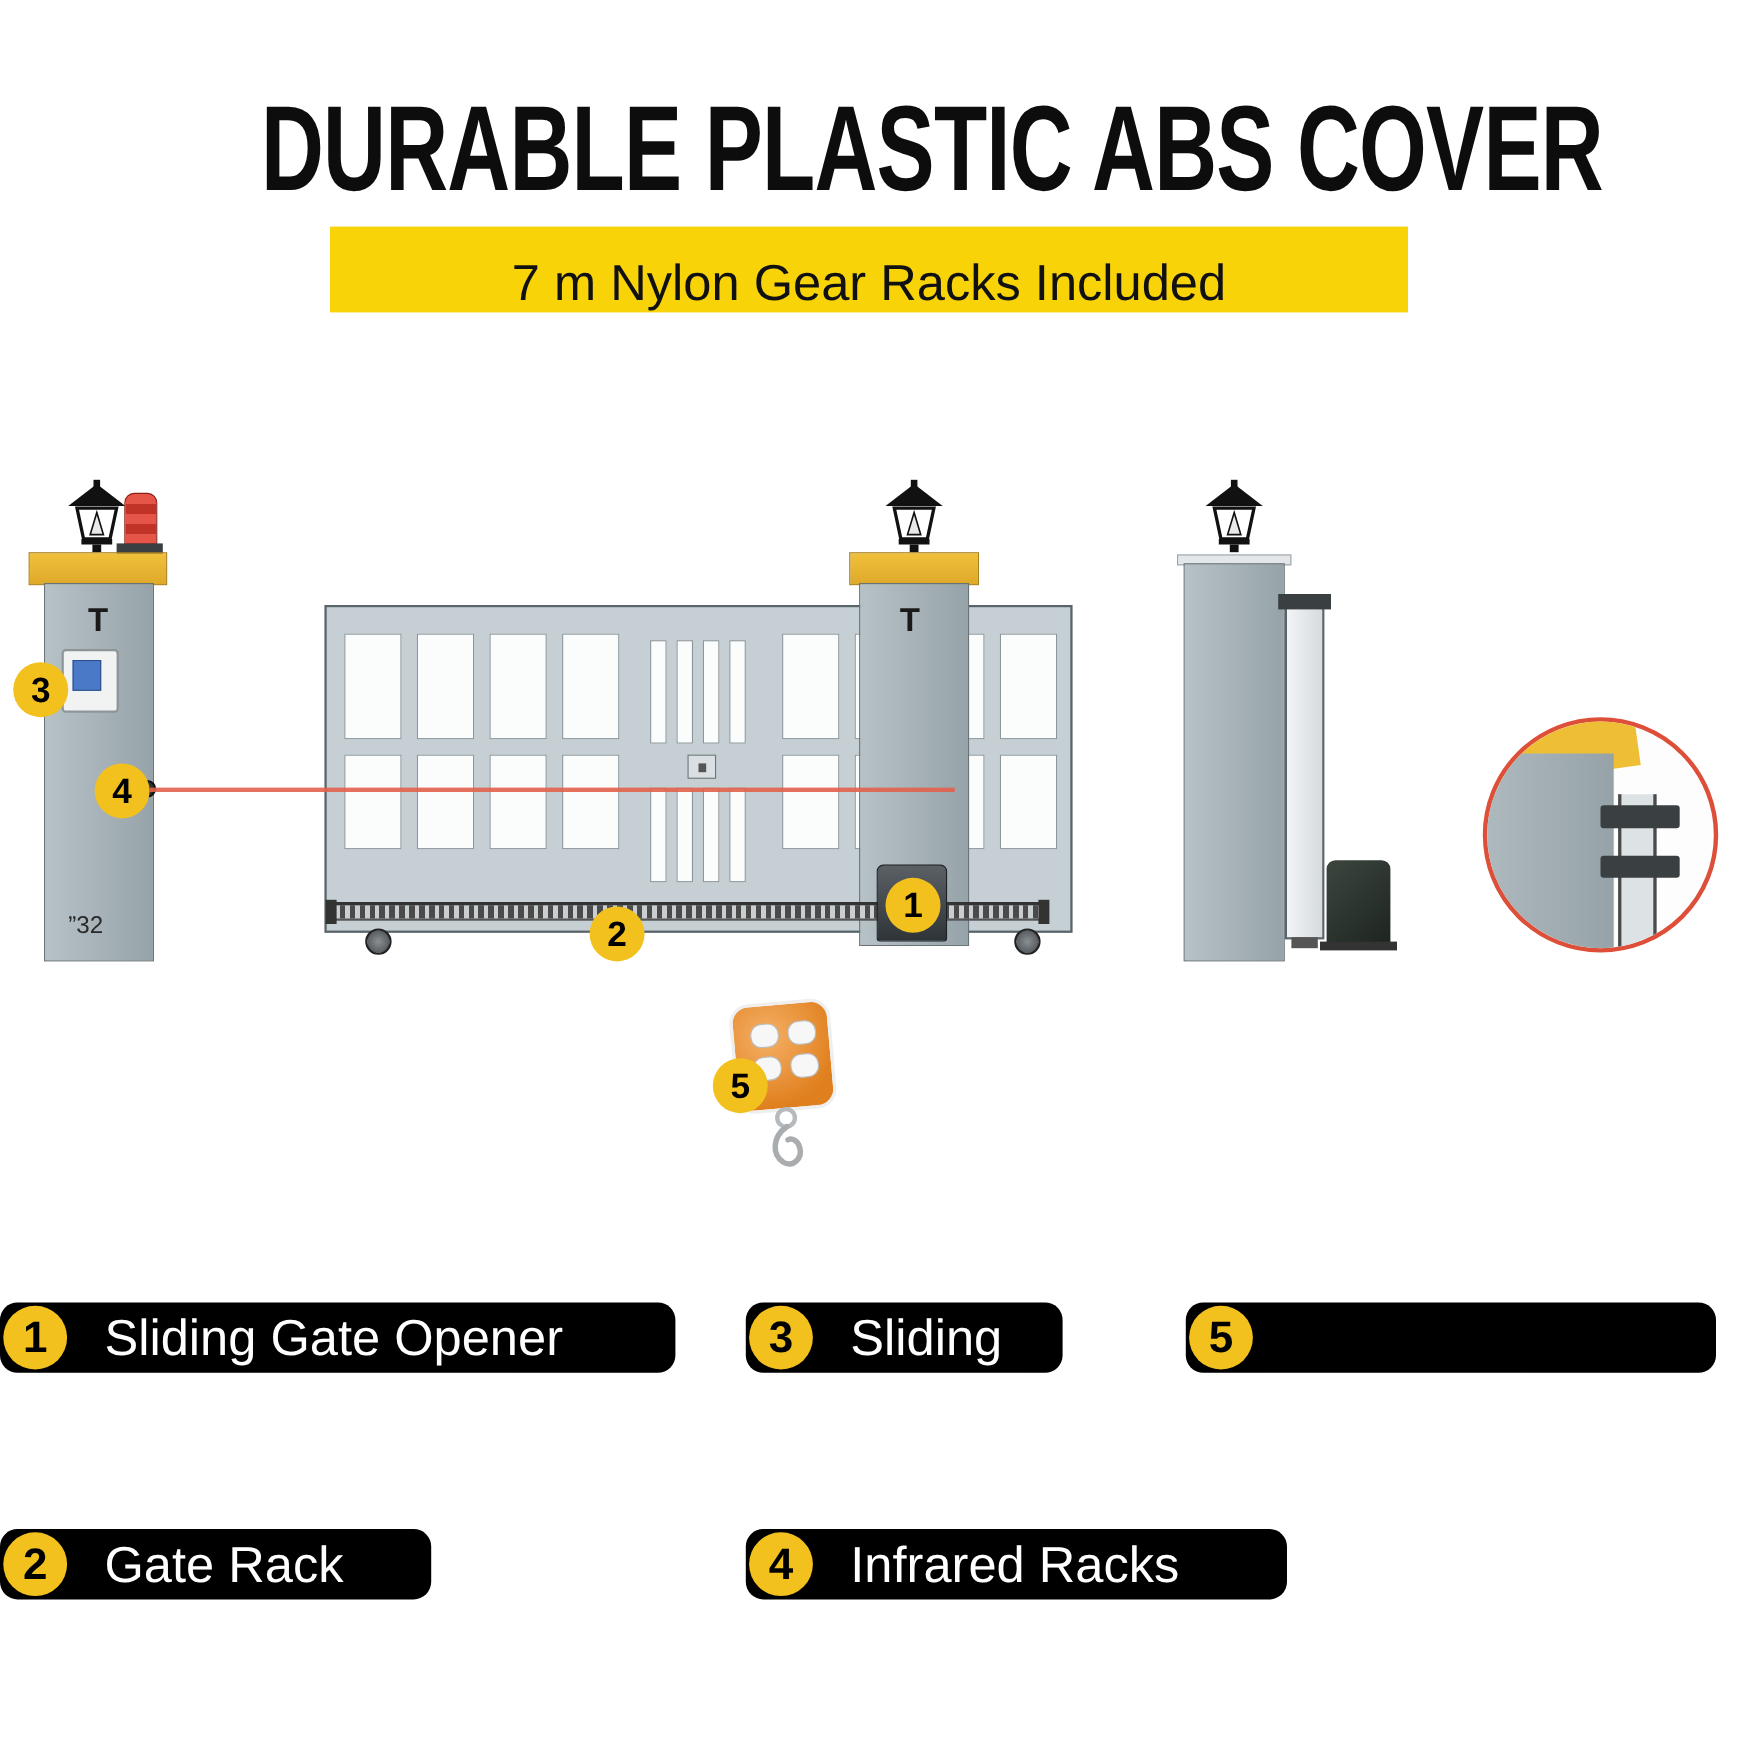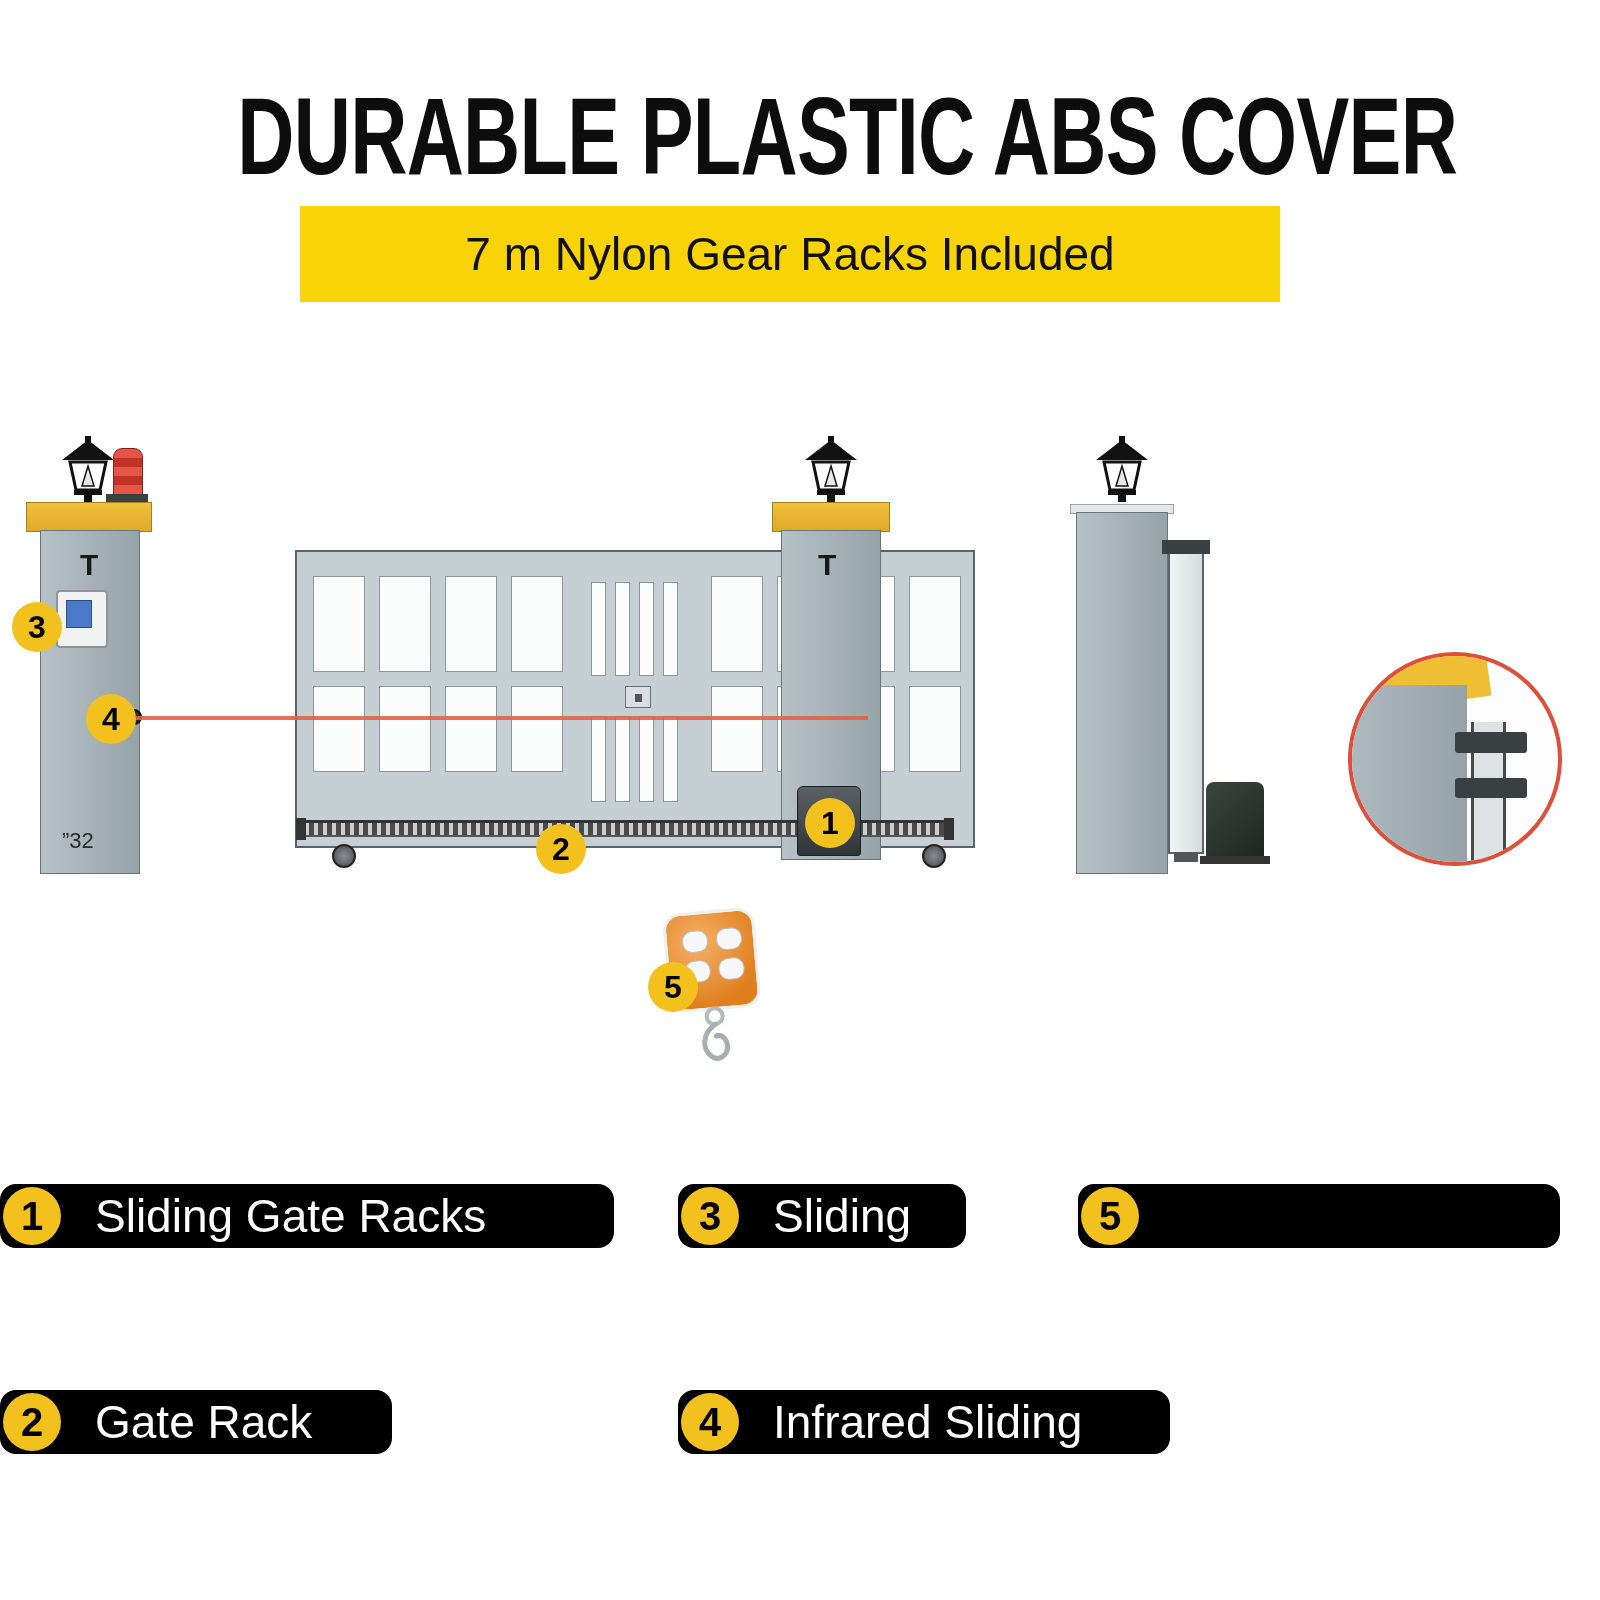--- a/index.html
+++ b/index.html
@@ -3,22 +3,22 @@
 <meta charset="utf-8">
 <style>
   * { margin:0; padding:0; box-sizing:border-box; }
   body { background:#fff; font-family:"Liberation Sans", sans-serif; }
   .canvas { position:relative; width:1600px; height:1600px; background:#ffffff; overflow:hidden; }
 
   
   .title-wrap { position:absolute; top:72px; left:0; width:1600px; text-align:center;text-decoration:underline; }
   .title-inner { display:inline-block; white-space:nowrap; font-size:110px; font-weight:bold;
                  color:#0d0d0d; letter-spacing:-1px; transform:scaleX(0.72); transform-origin:center; }
-  .banner { position:absolute; top:206px; left:300px; width:980px; height:96px;
-            background:var(--accent_yellow,#F7D308); display:flex; align-items:center; justify-content:center; }
+  .banner { position:absolute; top:206px; left:300px; width:980px; height:78px;
+            background:var(--accent_yellow,#F7D308); display:flex; align-items:flex-end; justify-content:center; }
   .banner-text { font-size:46px; color:#111; }
 
   
   .abs { position:absolute; }
   .pillar-body { background:linear-gradient(90deg,#b7c2c7,#96a3a9); border:1px solid #6a7478; }
   .pillar-cap { background:linear-gradient(#f0c13a,#dfa92a); border:1px solid #a97f1e; }
   .t-mark { font-size:30px; font-weight:bold; color:#1a1a1a; line-height:1; }
 
   .marker { position:absolute; width:50px; height:50px; border-radius:50%;
             background:var(--badge_yellow,#F2C11E); color:#000; font-size:32px; font-weight:bold;
@@ -245,31 +245,31 @@
     </div>
     <svg style="position:absolute; left:44px; top:96px;" width="44" height="56" viewBox="0 0 44 56">
       <circle cx="22" cy="10" r="8" fill="none" stroke="#b6babc" stroke-width="4"></circle>
       <path d="M22 18 C 8 26, 6 42, 16 50 C 24 56, 34 48, 32 38 C 31 32, 26 28, 22 30" fill="none" stroke="#a9adaf" stroke-width="5" stroke-linecap="round"></path>
     </svg>
   </div>
   <div class="marker" style="left:648px; top:962px;">5</div>
 
   <div class="legend-bar r1 lb1">
     <div class="legend-badge">1</div>
-    <div class="legend-label">Sliding Gate Racks</div>
+    <div class="legend-label">Sliding Gate Opener</div>
   </div>
   <div class="legend-bar r1 lb3">
     <div class="legend-badge">3</div>
     <div class="legend-label">Sliding</div>
   </div>
   <div class="legend-bar r1 lb5">
     <div class="legend-badge">5</div>
   </div>
   <div class="legend-bar r2 lb2">
     <div class="legend-badge">2</div>
     <div class="legend-label">Gate Rack</div>
   </div>
   <div class="legend-bar r2 lb4">
     <div class="legend-badge">4</div>
-    <div class="legend-label">Infrared Sliding</div>
+    <div class="legend-label">Infrared Racks</div>
   </div>
 
 </div>
 
 </body></html>

